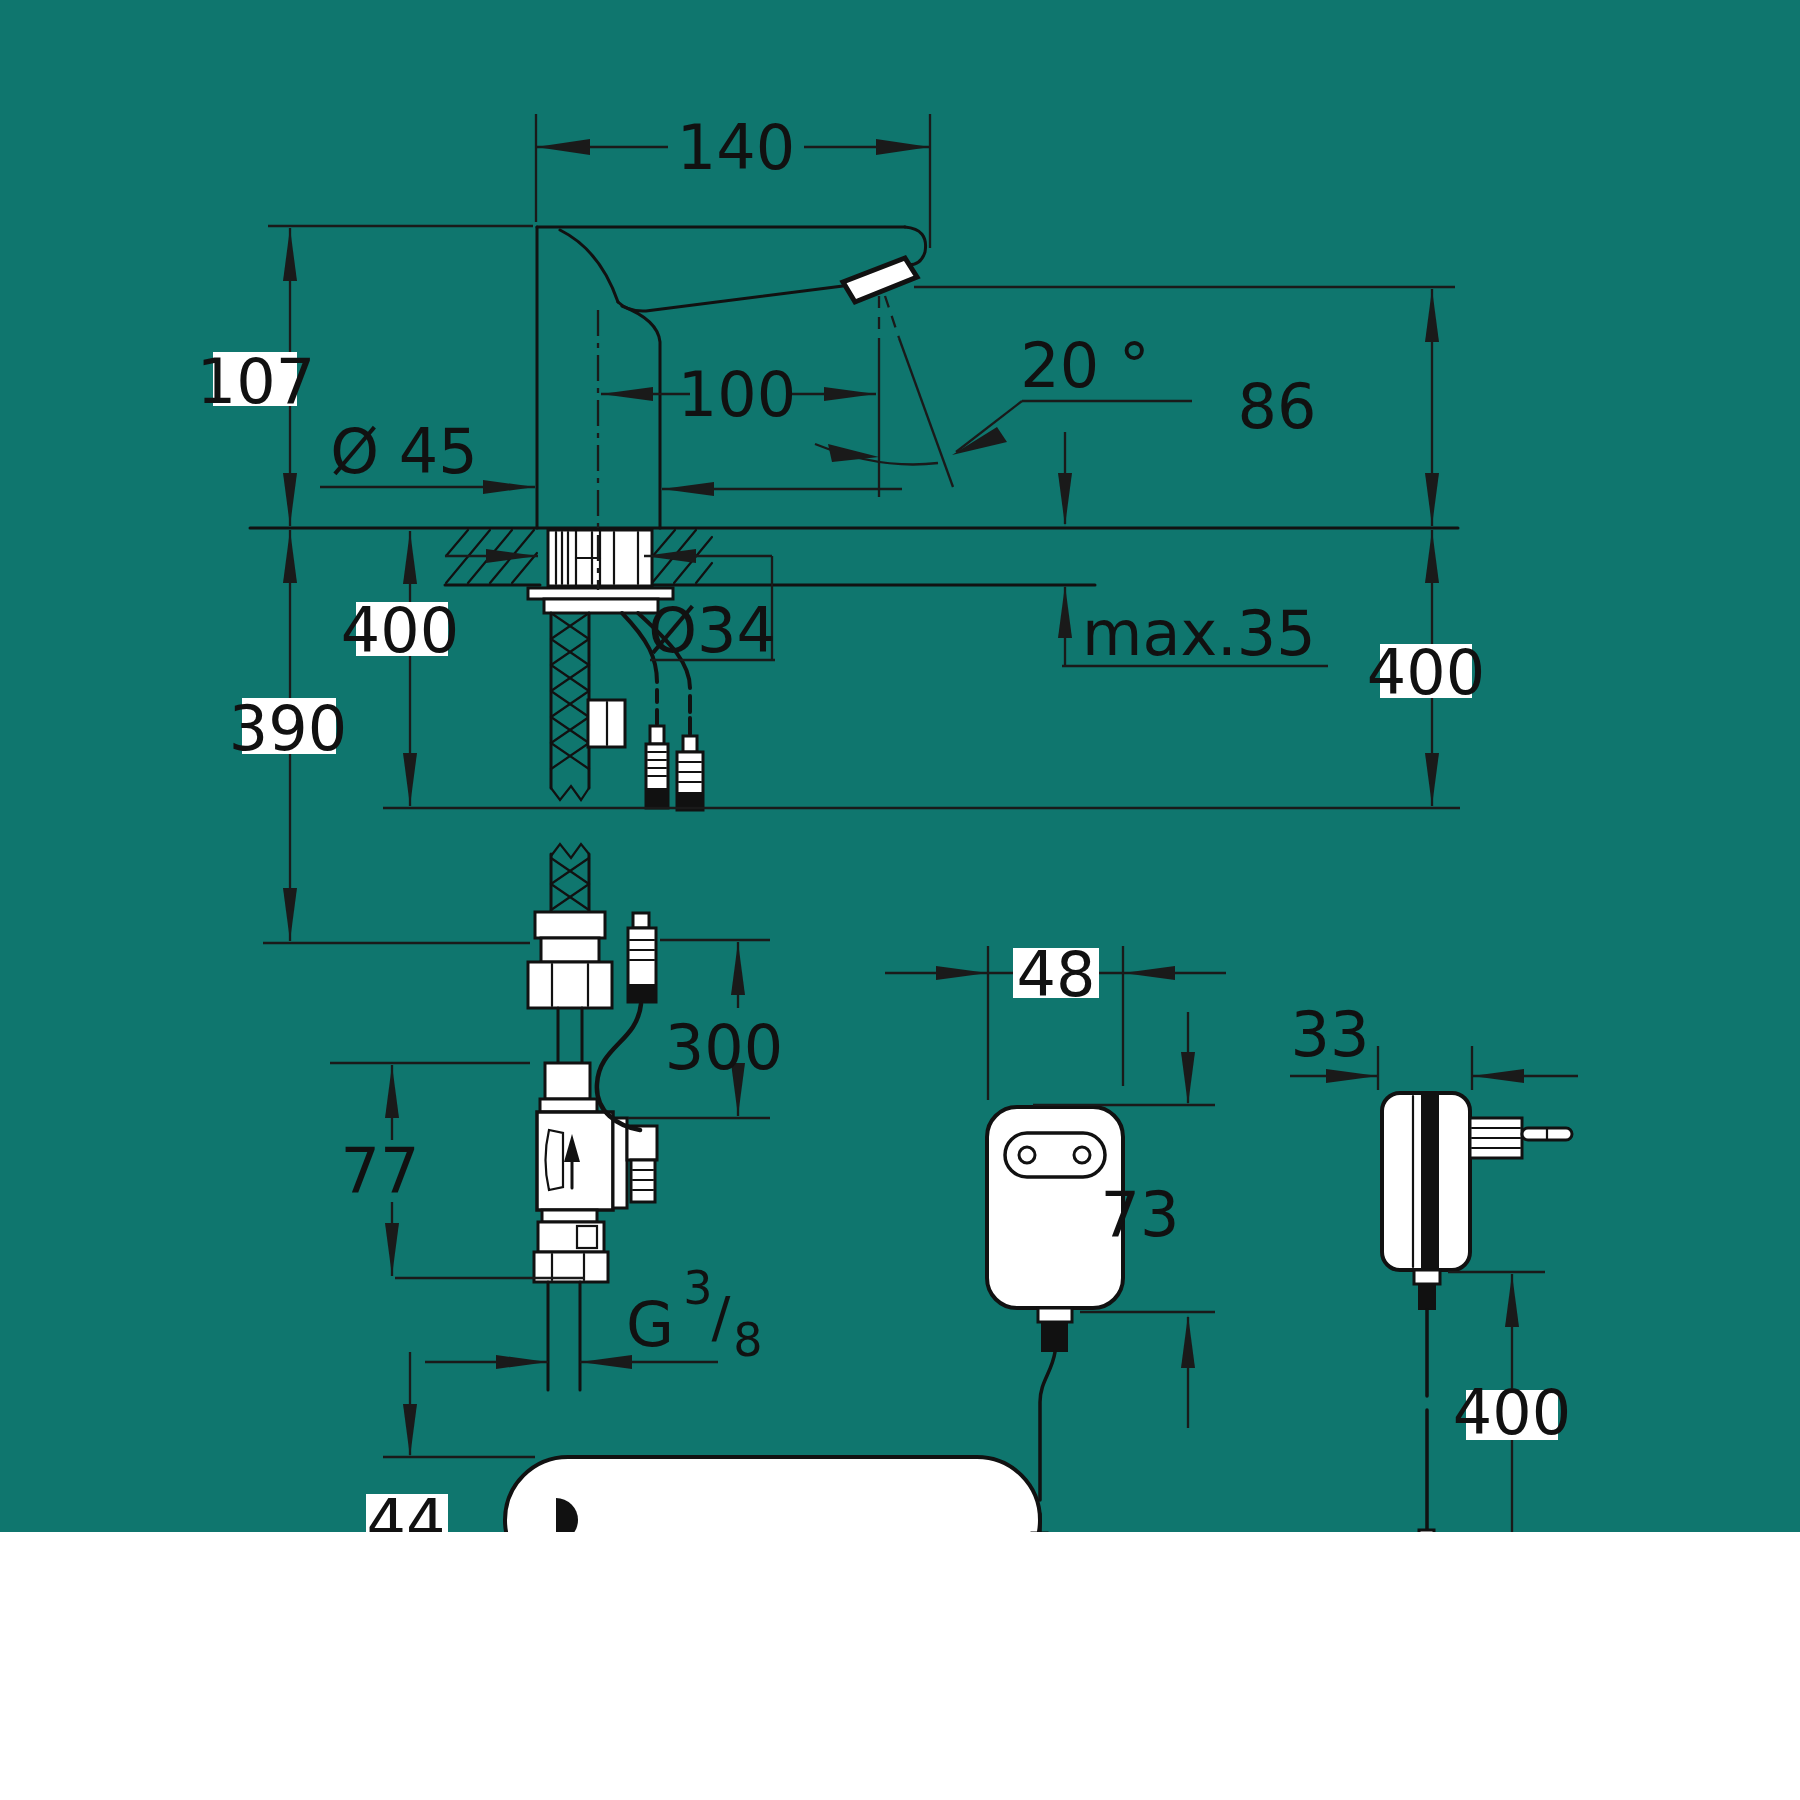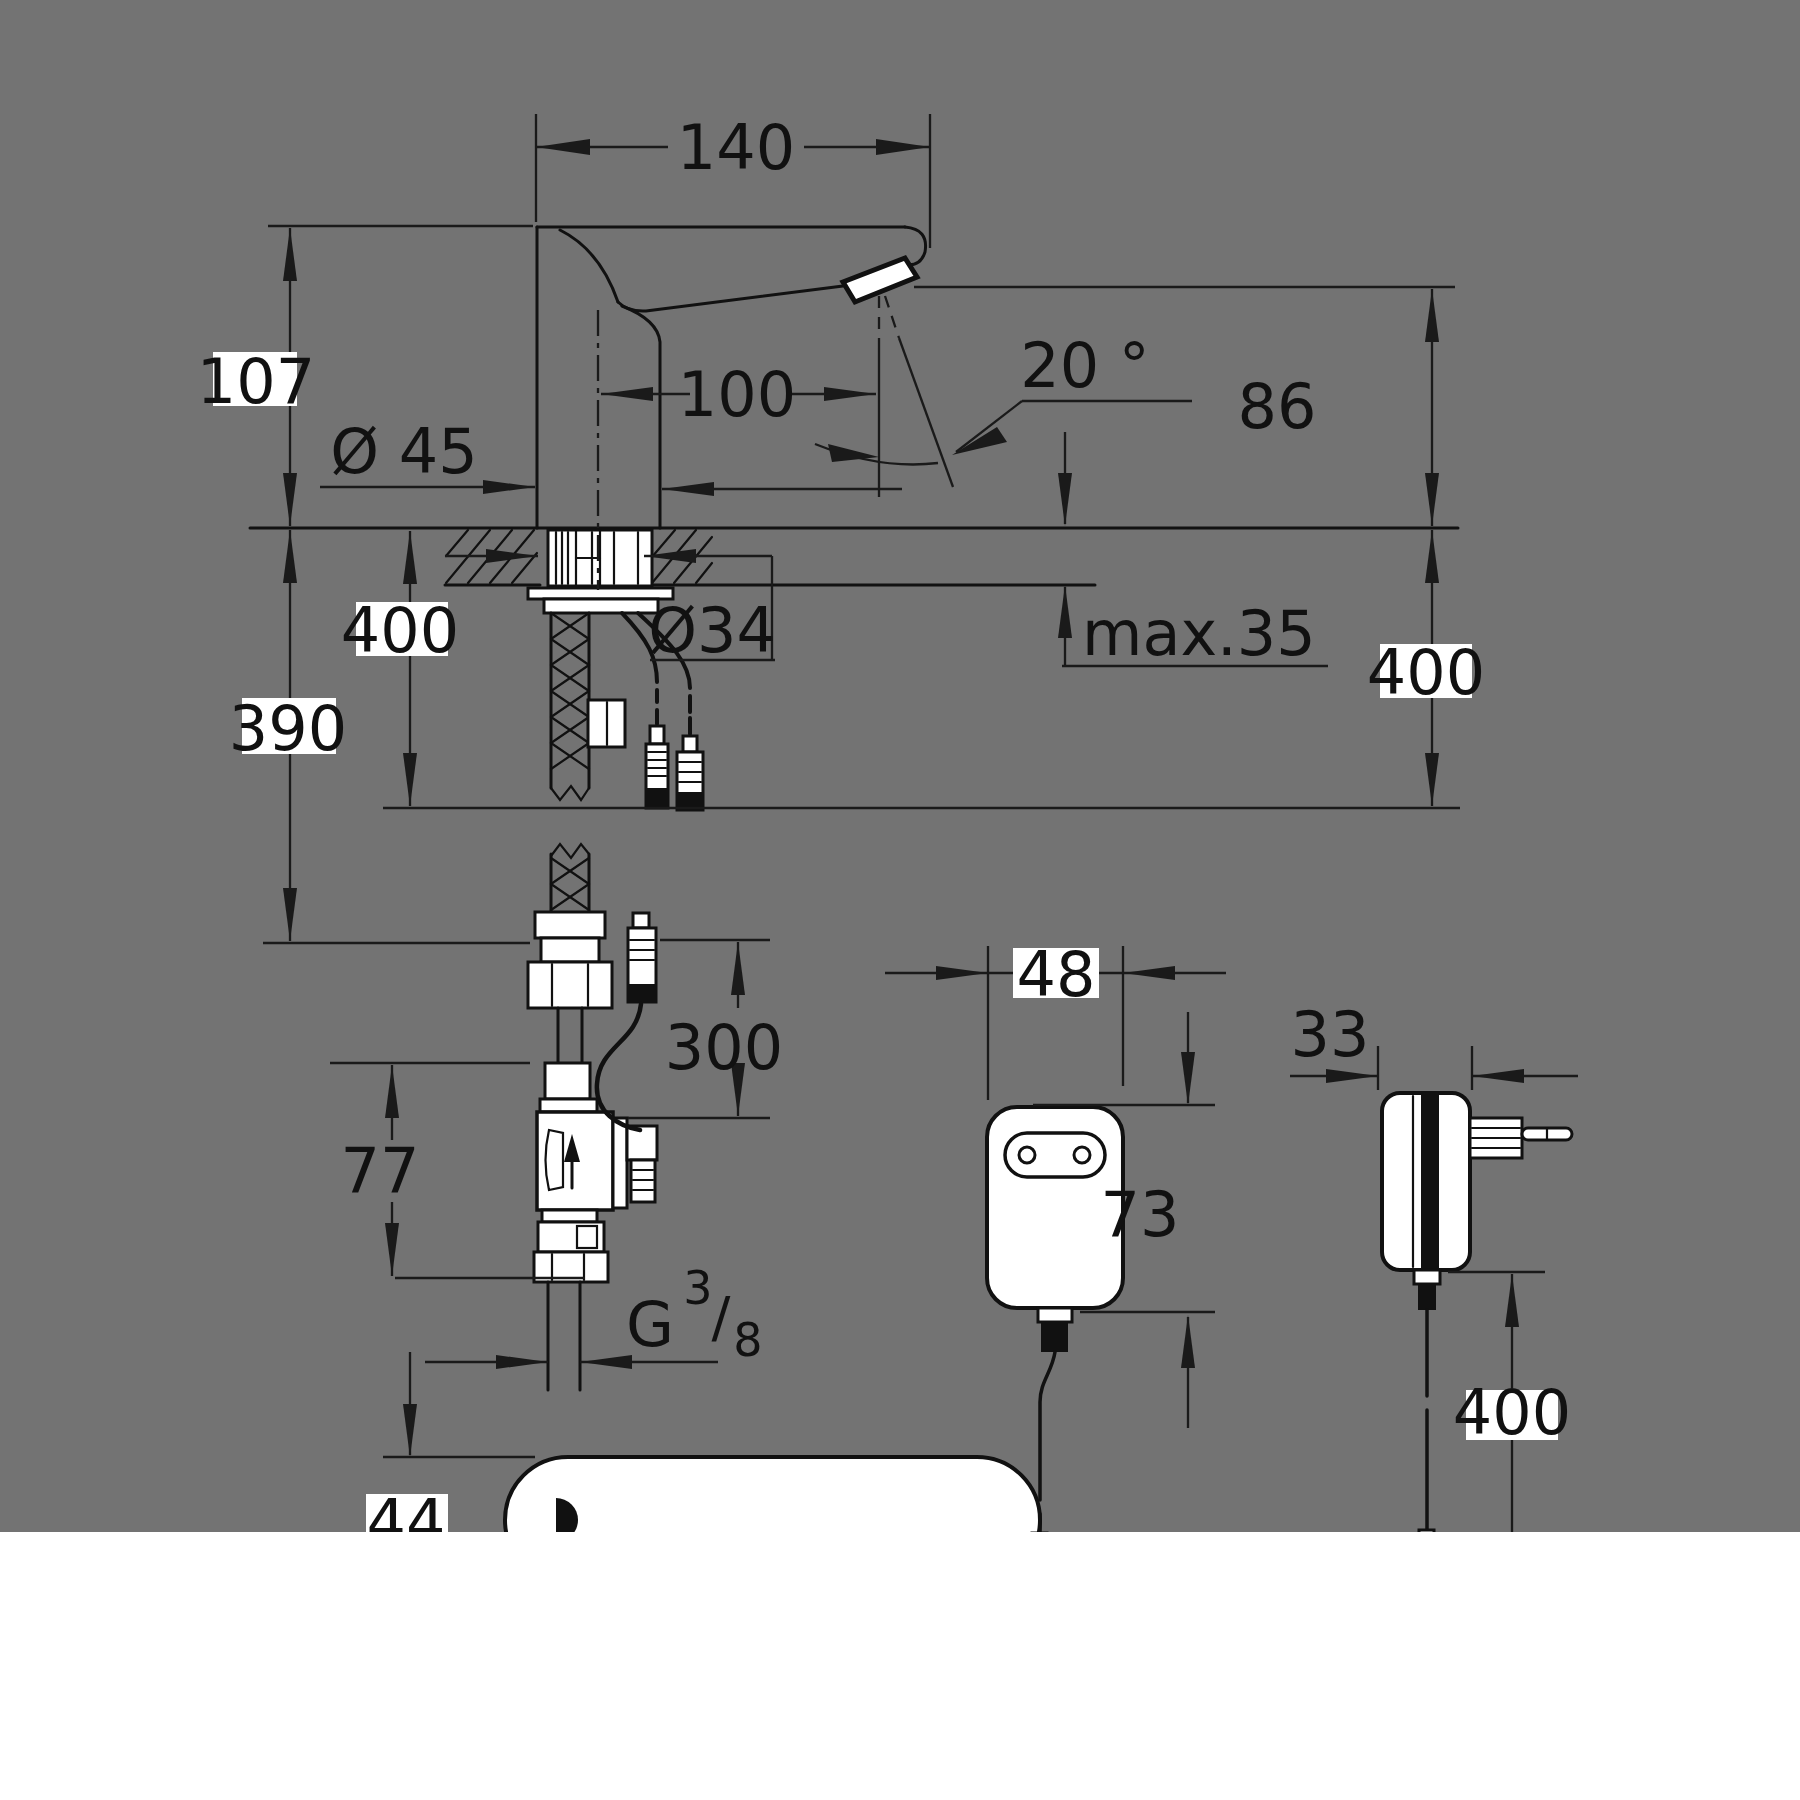--- a/index.html
+++ b/index.html
@@ -1,16 +1,16 @@
 <!DOCTYPE html>
 <html><head>
 <meta charset="utf-8">
 <style>
   html,body{margin:0;padding:0;background:#ffffff;}
-  .stage{width:1800px;height:1532px;position:relative;background:#737373;overflow:hidden;}
+  .stage{width:1800px;height:1532px;position:relative;background:#0f766e;overflow:hidden;}
   svg{display:block;}
   .obj{stroke:#111;fill:none;stroke-width:3;stroke-linecap:round;}
   .obj-thick{stroke:#111;fill:none;stroke-width:5;stroke-linecap:round;}
   .obj-thin{stroke:#111;fill:none;stroke-width:2.2;stroke-linecap:round;}
   .wfill{fill:#ffffff;}
   .solid{fill:#111;stroke:none;}
   .dim{stroke:#1a1a1a;fill:none;stroke-width:2.3;stroke-linecap:butt;}
   .arrow{fill:#1a1a1a;stroke:none;}
   .halo{fill:#ffffff;stroke:none;}
   .dim-label{font-family:"DejaVu Sans","Liberation Sans",sans-serif;font-size:62px;fill:#111;}

